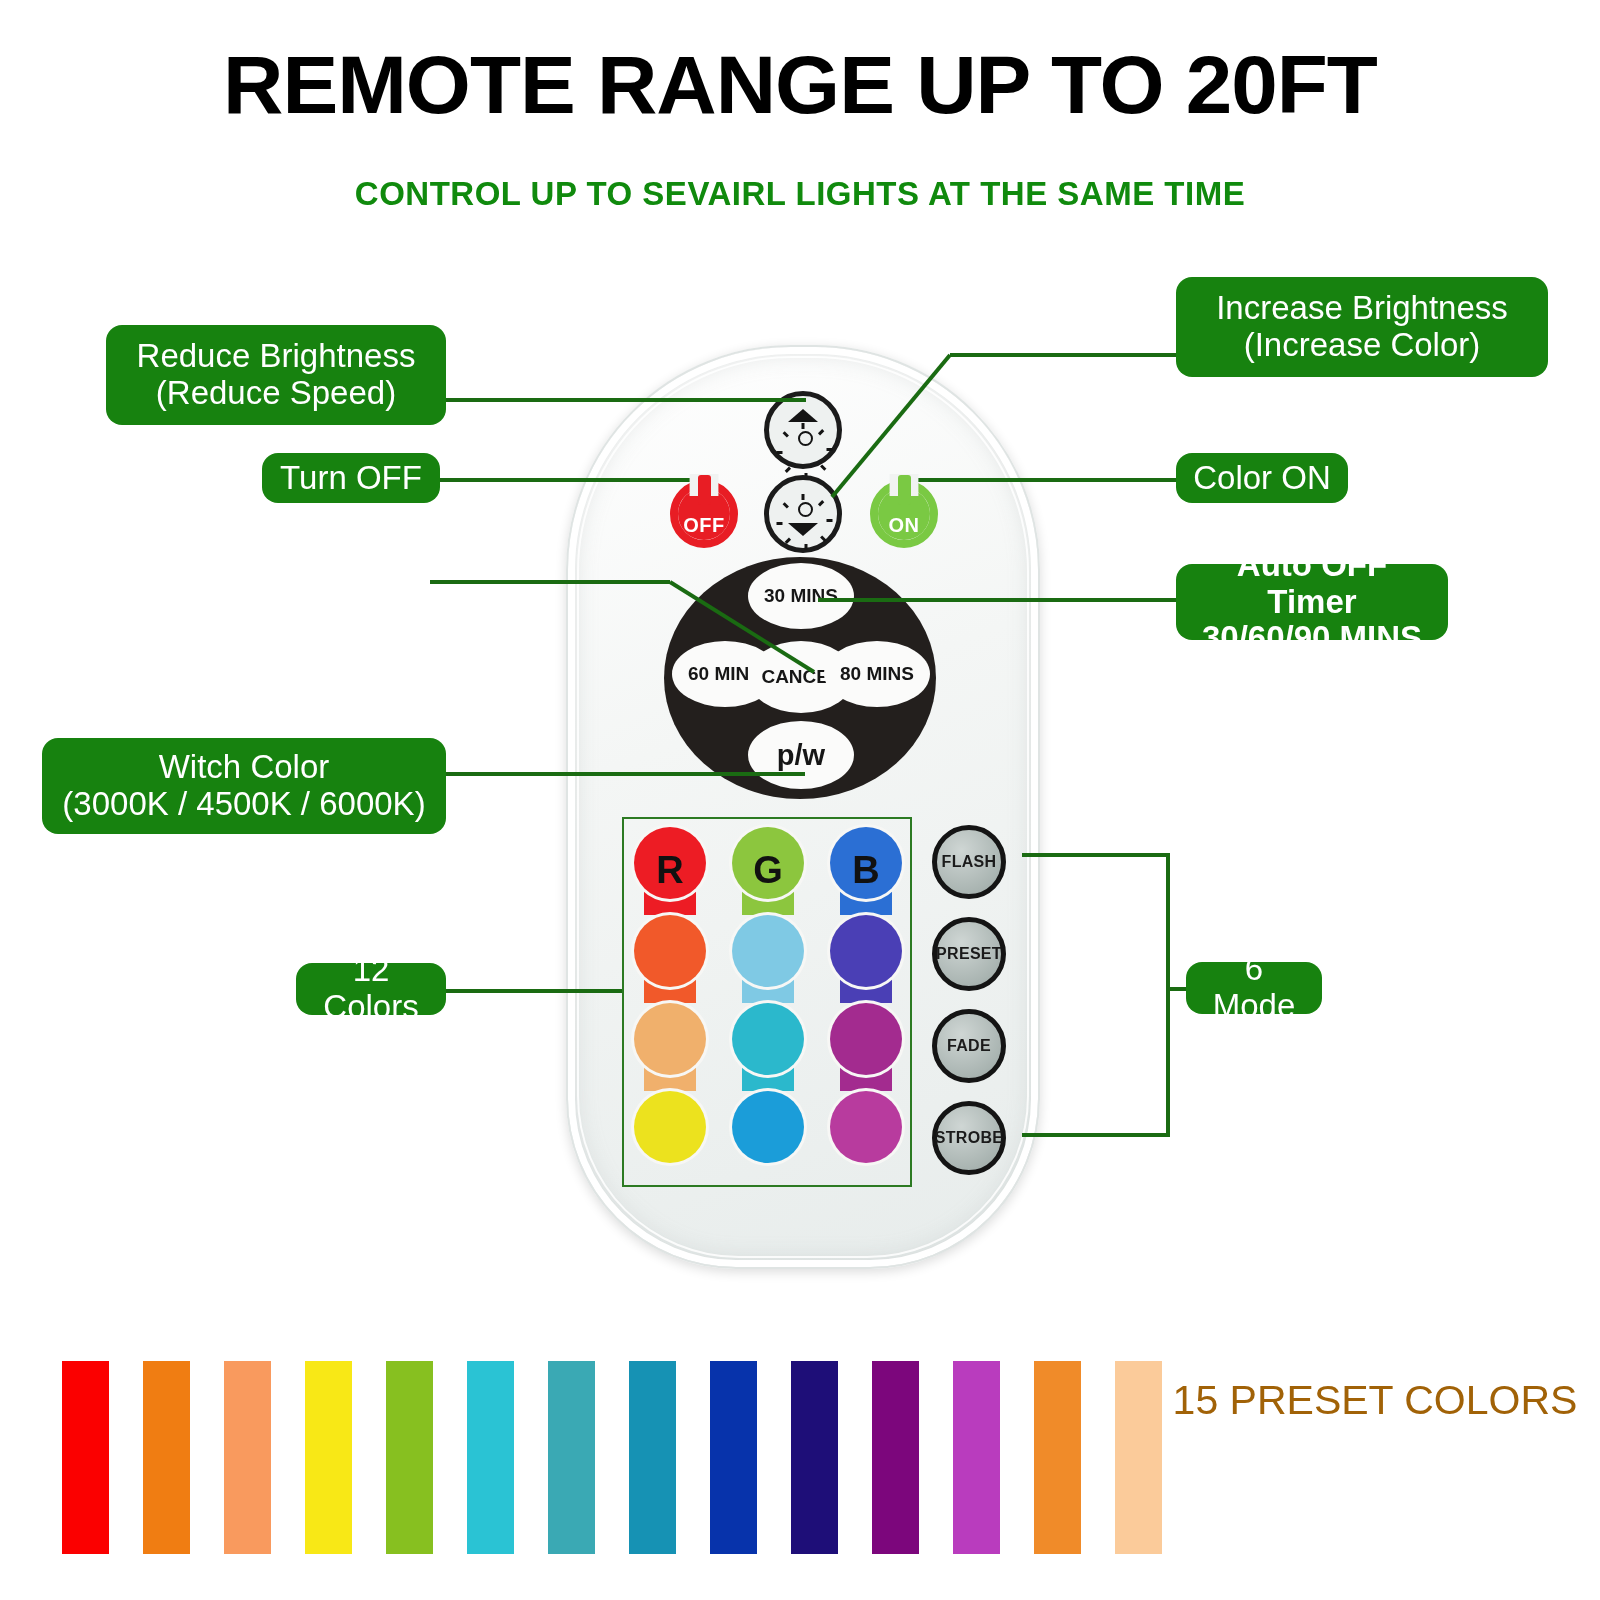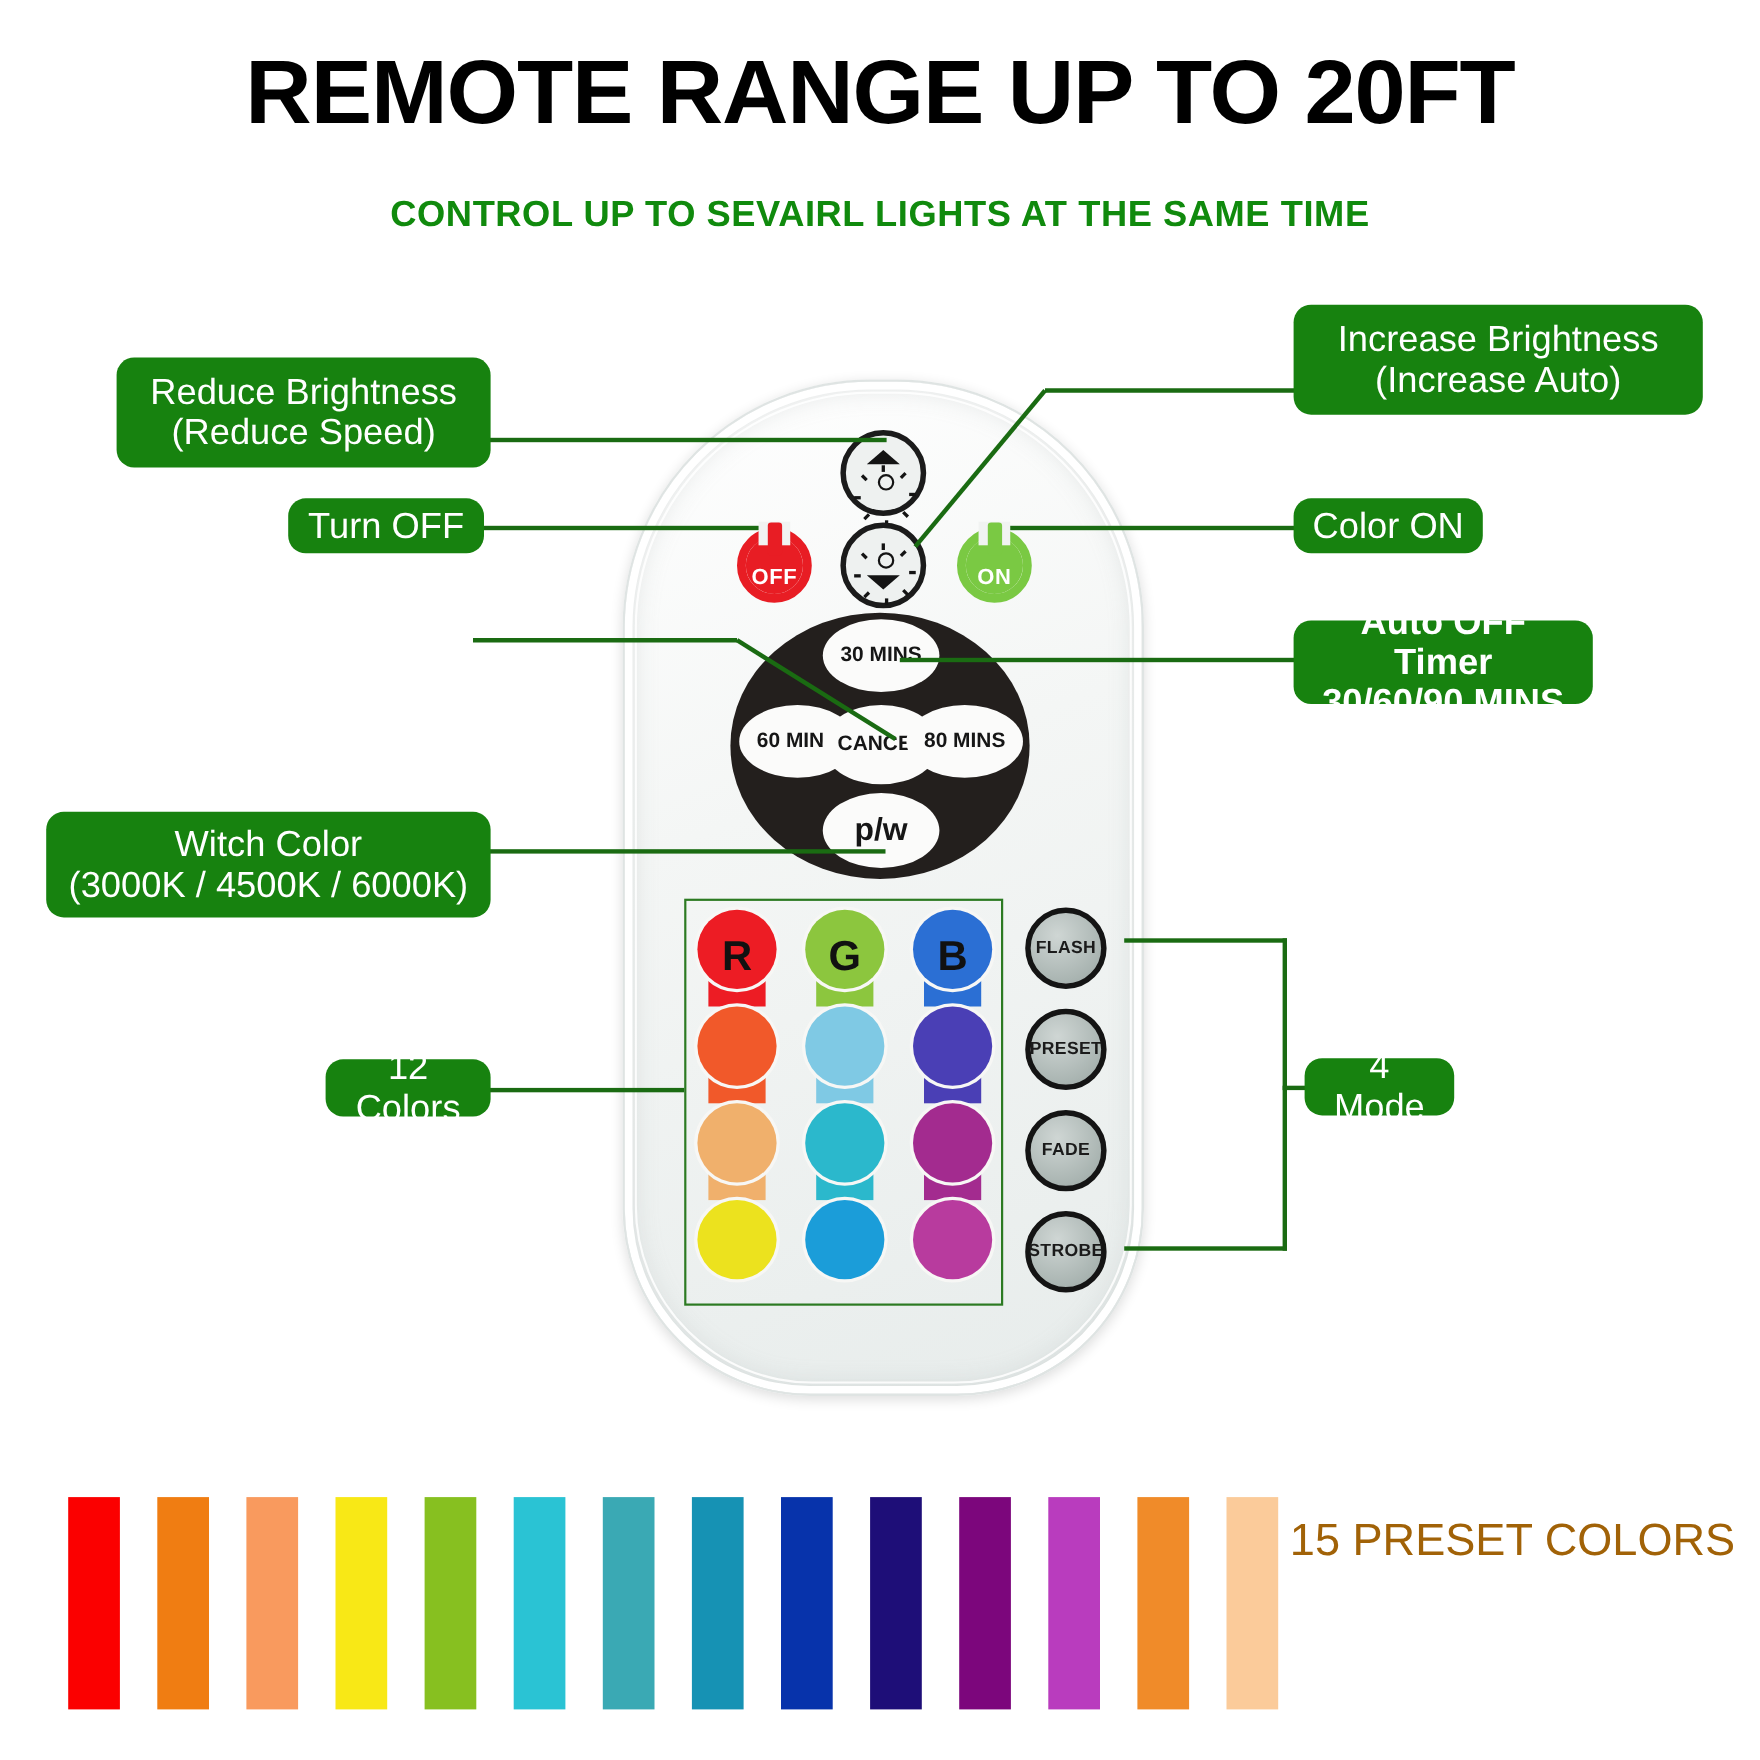--- a/index.html
+++ b/index.html
@@ -288,28 +288,28 @@
 
   <div class="badge" style="left:262px;top:453px;width:178px;height:50px;">Turn OFF</div>
 
 
   <div class="badge" style="left:42px;top:738px;width:404px;height:96px;">Witch Color
 (3000K / 4500K / 6000K)</div>
 
   <div class="badge" style="left:296px;top:963px;width:150px;height:52px;">12 Colors</div>
 
   <div class="badge" style="left:1176px;top:277px;width:372px;height:100px;">Increase Brightness
-(Increase Auto)</div>
+(Increase Color)</div>
 
   <div class="badge" style="left:1176px;top:453px;width:172px;height:50px;">Color ON</div>
 
   <div class="badge" style="left:1176px;top:564px;width:272px;height:76px;font-weight:bold;">Auto OFF Timer
 30/60/90 MINS</div>
 
-  <div class="badge" style="left:1186px;top:962px;width:136px;height:52px;">4 Mode</div>
+  <div class="badge" style="left:1186px;top:962px;width:136px;height:52px;">6 Mode</div>
 
   <div class="swatch" style="left: 62px; background: rgb(251, 0, 0);"></div>
   <div class="swatch" style="left: 143px; background: rgb(240, 125, 18);"></div>
   <div class="swatch" style="left: 224px; background: rgb(249, 154, 94);"></div>
   <div class="swatch" style="left: 305px; background: rgb(248, 232, 22);"></div>
   <div class="swatch" style="left: 386px; background: rgb(135, 192, 32);"></div>
   <div class="swatch" style="left: 467px; background: rgb(42, 195, 212);"></div>
   <div class="swatch" style="left: 548px; background: rgb(58, 169, 180);"></div>
   <div class="swatch" style="left: 629px; background: rgb(22, 146, 180);"></div>
   <div class="swatch" style="left: 710px; background: rgb(7, 51, 171);"></div>

